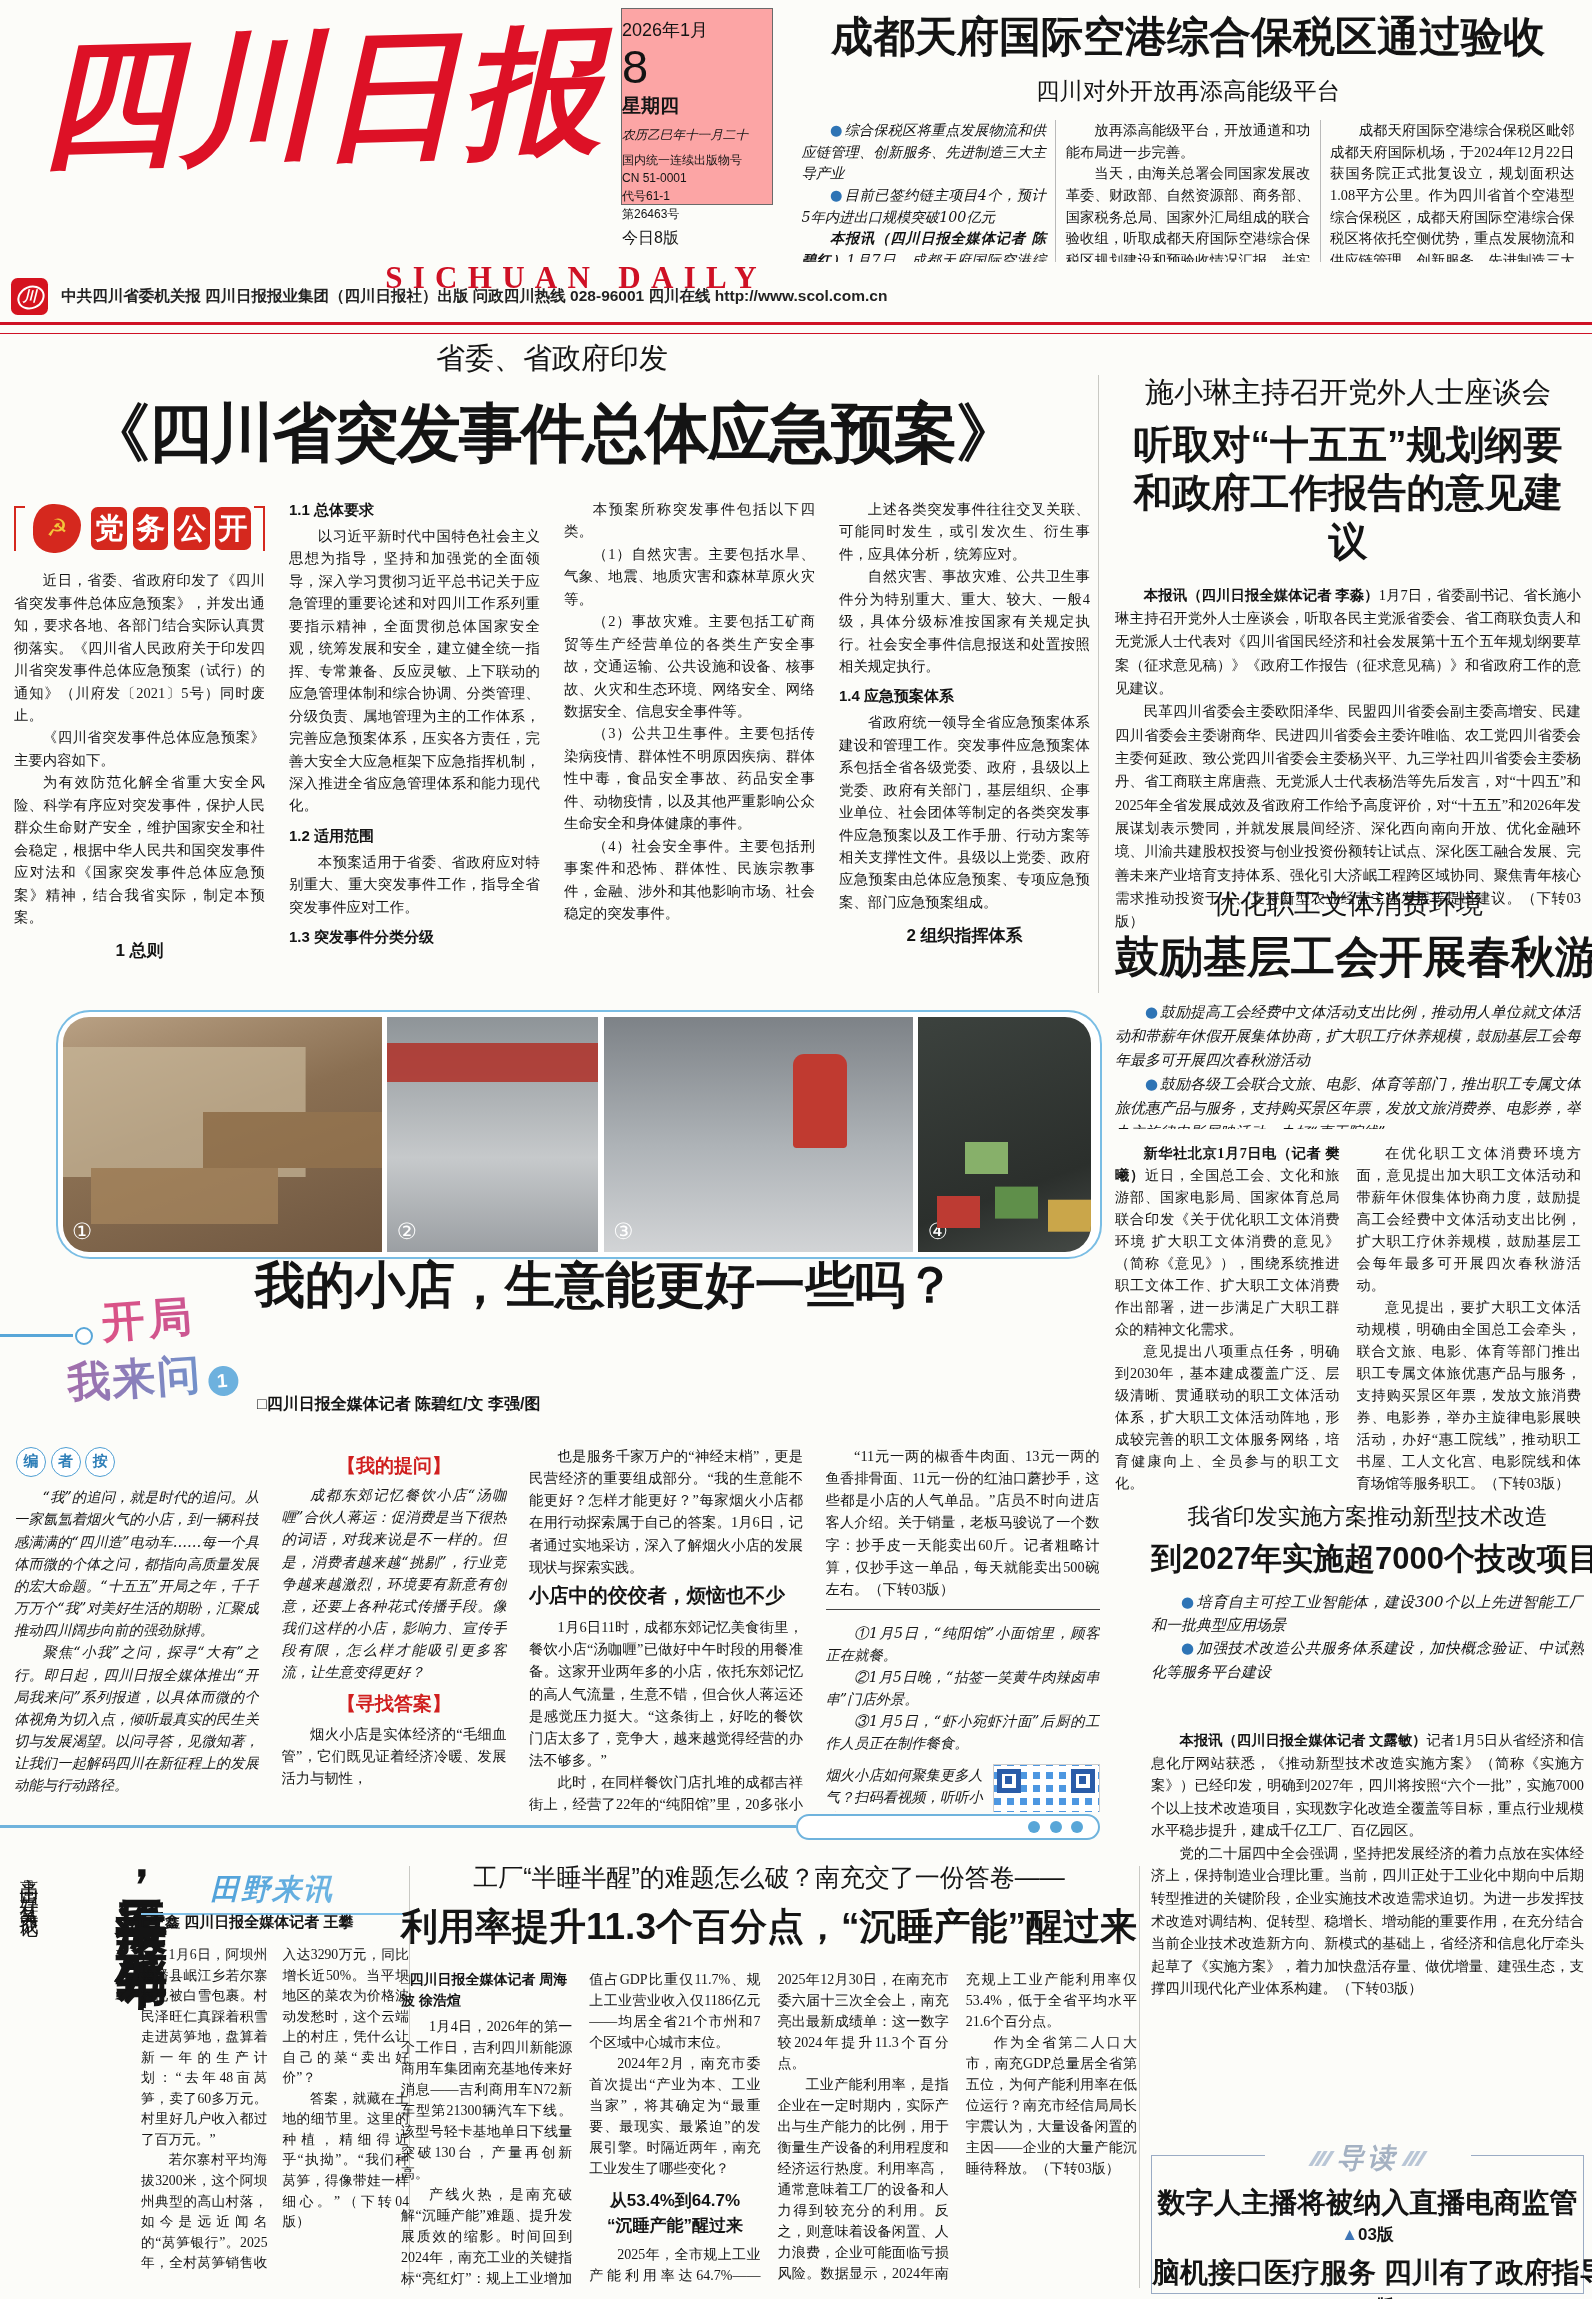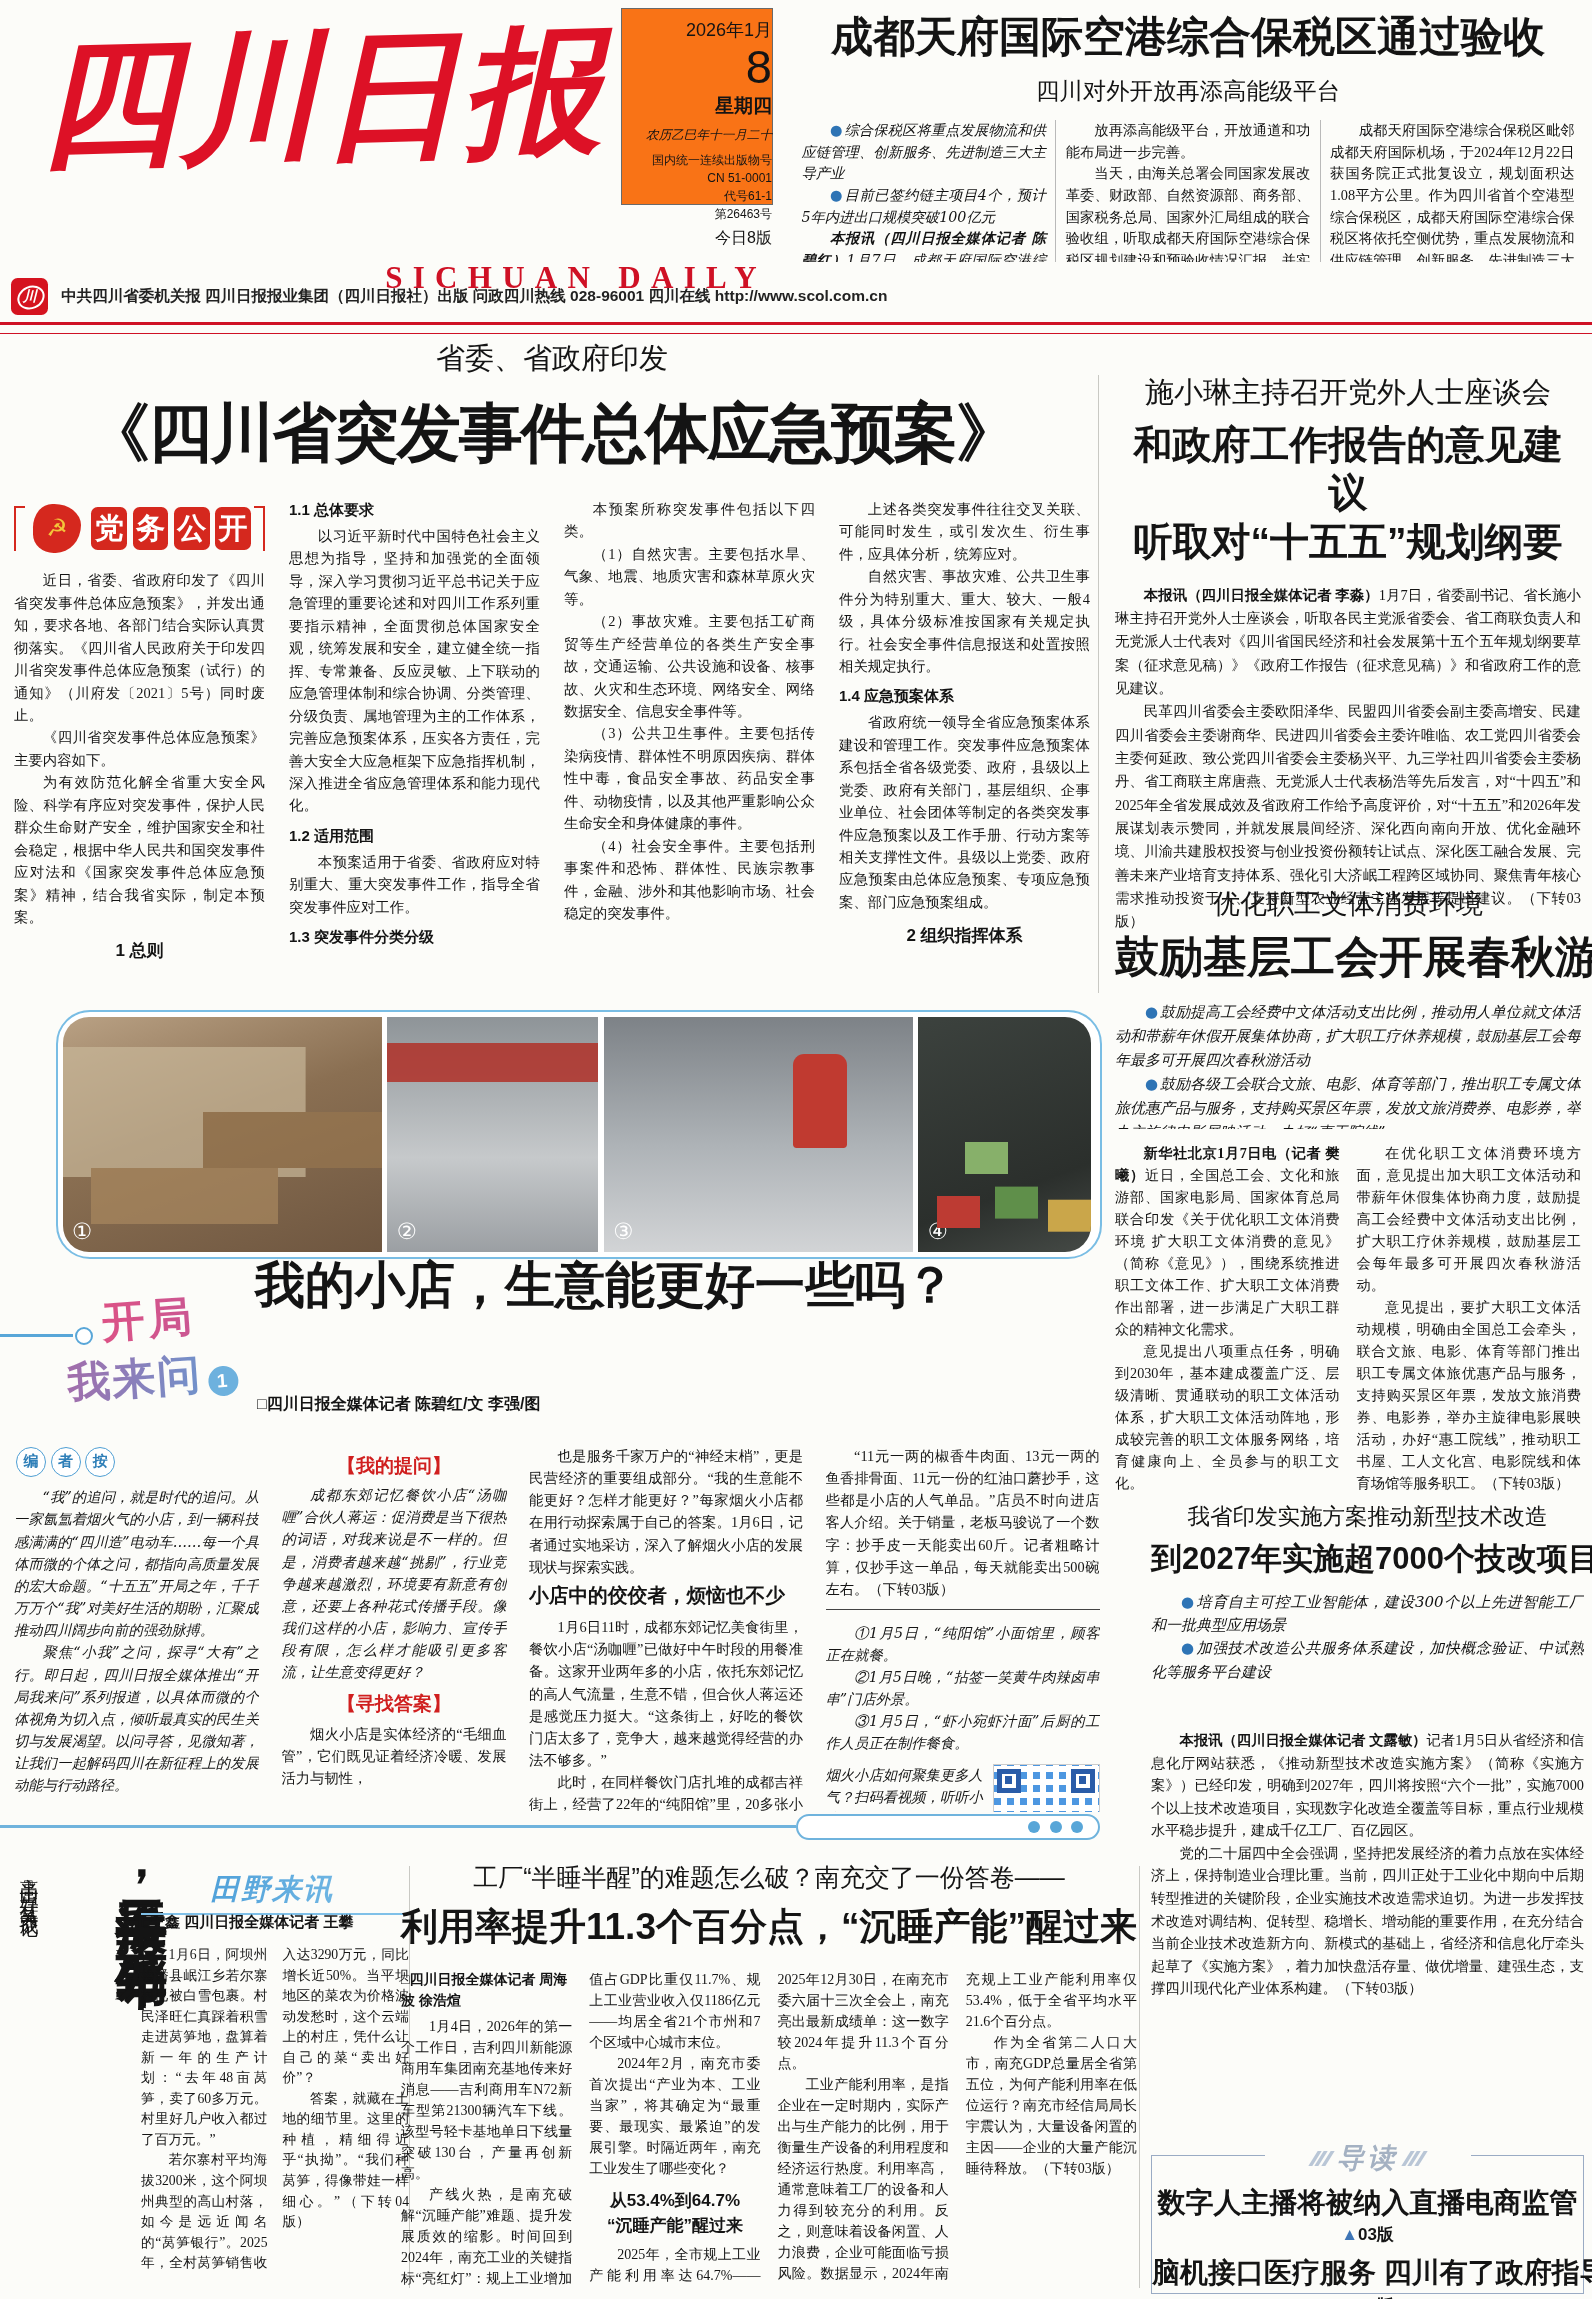--- a/index.html
+++ b/index.html
@@ -5,22 +5,22 @@
   html,body{margin:0;padding:0;background:#e8e8e4;}
   .page{position:relative;width:1593px;height:2299px;background:#fcfcf9;margin:0 auto;
         font-family:"Liberation Serif",serif;color:#141414;overflow:hidden;}
   .abs{position:absolute;}
   
   .masthead-cn{left:39px;top:13px;width:572px;height:187px;color:#dd1126;
       font-family:"DejaVu Serif",serif;font-weight:bold;font-size:139px;line-height:1.2;
       font-style:italic;transform:rotate(-1.5deg);letter-spacing:1.9px;white-space:nowrap;}
   .masthead-en{left:351px;top:260px;width:450px;text-align:center;color:#cf1125;
       font-family:"Liberation Serif",serif;font-weight:bold;font-size:31px;letter-spacing:10.3px;}
-  .datebox{left:621px;top:7.5px;width:152px;height:197px;border:1.9px solid #6a6a6a;background:#f97316;
-      text-align:right;font-family:"Liberation Sans",sans-serif;padding-top:9.4px;box-sizing:border-box;}
+  .datebox{left:621px;top:7.5px;width:152px;height:197px;border:1.9px solid #6a6a6a;background:#fca5a5;
+      text-align:left;font-family:"Liberation Sans",sans-serif;padding-top:9.4px;box-sizing:border-box;}
   .datebox .ym{font-size:18px;}
   .datebox .day{font-size:47px;line-height:1.05;font-family:"Liberation Sans",sans-serif;}
   .datebox .wk{font-size:19px;font-weight:bold;margin-top:1.9px;}
   .datebox .lunar{font-size:12.6px;margin-top:7.5px;font-family:"DejaVu Serif",serif;font-style:italic;}
   .datebox .issn{font-size:12px;margin-top:7.5px;line-height:1.5;}
   .datebox .pages{font-size:16px;margin-top:5px;}
   .ts{left:792px;top:9.4px;width:792px;}
   .ts-head{font-family:"Liberation Sans",sans-serif;font-weight:900;font-size:42px;
       text-align:center;letter-spacing:0px;white-space:nowrap;}
   .ts-sub{font-family:"Liberation Sans",sans-serif;font-size:23.4px;text-align:center;margin-top:9.4px;}
@@ -241,22 +241,22 @@
           <p class="para">省政府统一领导全省应急预案体系建设和管理工作。突发事件应急预案体系包括全省各级党委、政府，县级以上党委、政府有关部门，基层组织、企事业单位、社会团体等制定的各类突发事件应急预案以及工作手册、行动方案等相关支撑性文件。县级以上党委、政府应急预案由总体应急预案、专项应急预案、部门应急预案组成。</p>
           <p class="sec-h2">2 组织指挥体系</p>
         </div>
     </div>
   </div>
   <div class="abs vrule" style="left:1098px;top:375px;height:618px;"></div>
 
   <div class="abs shi">
     <div class="kicker">施小琳主持召开党外人士座谈会</div>
     <div class="head">
+      <div>听取对“十五五”规划纲要</div>
       <div>和政府工作报告的意见建议</div>
-      <div>听取对“十五五”规划纲要</div>
     </div>
     <div class="shi-body">
         <p class="para"><b>本报讯（四川日报全媒体记者 李淼）</b>1月7日，省委副书记、省长施小琳主持召开党外人士座谈会，听取各民主党派省委会、省工商联负责人和无党派人士代表对《四川省国民经济和社会发展第十五个五年规划纲要草案（征求意见稿）》《政府工作报告（征求意见稿）》和省政府工作的意见建议。</p>
         <p class="para">民革四川省委会主委欧阳泽华、民盟四川省委会副主委高增安、民建四川省委会主委谢商华、民进四川省委会主委许唯临、农工党四川省委会主委何延政、致公党四川省委会主委杨兴平、九三学社四川省委会主委杨丹、省工商联主席唐燕、无党派人士代表杨浩等先后发言，对“十四五”和2025年全省发展成效及省政府工作给予高度评价，对“十五五”和2026年发展谋划表示赞同，并就发展晨间经济、深化西向南向开放、优化金融环境、川渝共建股权投资与创业投资份额转让试点、深化医工融合发展、完善未来产业培育支持体系、强化引大济岷工程跨区域协同、聚焦青年核心需求推动投资于人、支持新型农业经营主体发展等提出建议。（下转03版）</p>
       </div>
   </div>
 
   <div class="abs union">
     <div class="kicker">优化职工文体消费环境</div>
     <div class="head">鼓励基层工会开展春秋游</div>

